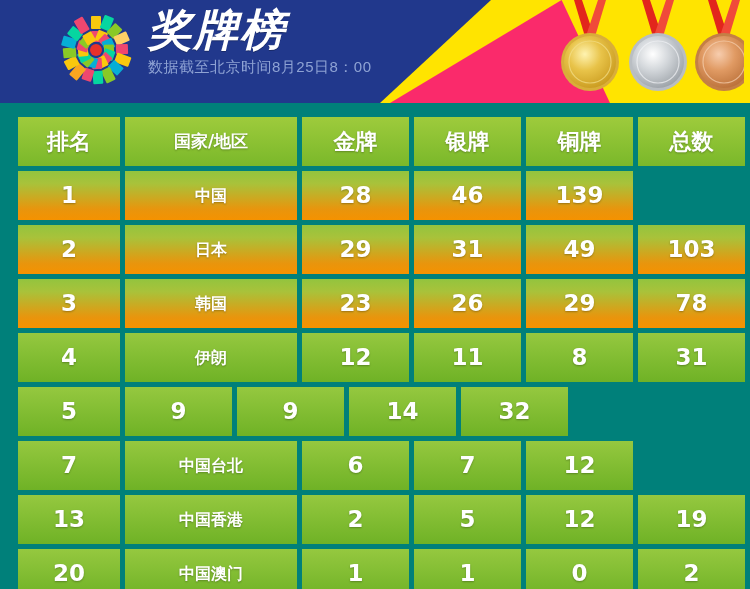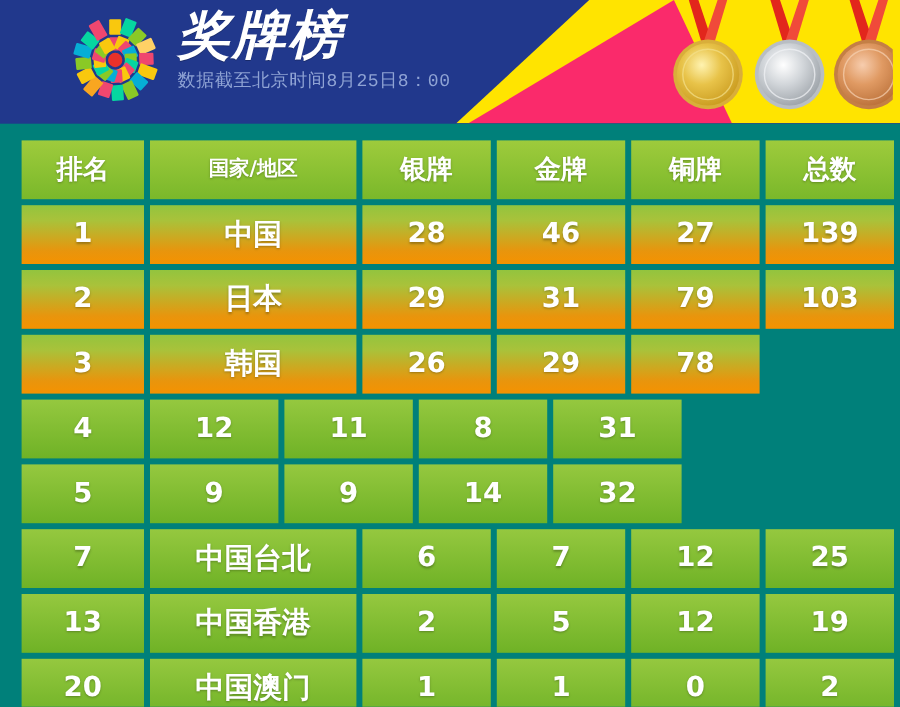--- a/index.html
+++ b/index.html
@@ -23,21 +23,21 @@
 
   .title-block{position:absolute;left:148px;top:4px;}
   .title{
     font-size:44px;line-height:52px;font-weight:bold;color:#ffffff;
     font-style:italic;letter-spacing:2px;
     font-family:"DejaVu Sans","Liberation Sans",sans-serif;
     text-shadow:0 1px 0 rgba(0,0,0,.25);
   }
   .subtitle{
     margin-top:2px;font-size:15px;color:#8fa3d4;letter-spacing:.5px;
-    font-family:Liberation Mono, monospace;
+    font-family:Liberation Sans, sans-serif;
   }
 
   .medals{position:absolute;top:0;right:6px;width:200px;height:96px;}
 
   
   .table{position:absolute;left:0;top:103px;width:750px;padding:14px 18px 10px 18px;box-sizing:border-box;}
   .row{display:flex;gap:5px;margin-bottom:5px;}
   .cell{
     height:49px;line-height:49px;text-align:center;color:#ffffff;
     font-size:23px;font-weight:bold;
@@ -53,21 +53,21 @@
     background:linear-gradient(#9ecb3c,#7ab82a);
     font-size:22px;
   }
   .row-gold .cell{
     background:linear-gradient(#93c43e,#a9c23a 26%,#e8950d 78%,#f59200);
   }
   .row-green .cell{
     background:linear-gradient(#95c83f,#6fb226);
   }
   .row-head .c-country{font-size:17px;}
-  .cell.cn{font-size:24px;}
+  .cell.cn{font-size:16px;}
 </style>
 </head>
 <body>
 
 <div class="page">
 
   <div class="header">
     <div class="hdr-navy"></div>
     <div class="hdr-yellow2"></div>
     <div class="hdr-pink"></div>
@@ -196,70 +196,70 @@
           <circle cx="180" cy="62" r="21" fill="none" stroke="#f6d2b2" stroke-width="1.2" opacity=".7"></circle>
         </g>
       </svg>
     </div>
   </div>
 
   <div class="table">
     <div class="row row-head">
       <div class="cell c-rank">排名</div>
       <div class="cell c-country">国家/地区</div>
+      <div class="cell c-num">金牌</div>
       <div class="cell c-num">银牌</div>
-      <div class="cell c-num">金牌</div>
       <div class="cell c-num">铜牌</div>
       <div class="cell c-num">总数</div>
     </div>
     <div id="rows-host">
         <div class="row row-gold">
           <div class="cell c-rank">1</div>
           <div class="cell c-country cn">中国</div>
           <div class="cell c-num">28</div>
           <div class="cell c-num">46</div>
-          <div class="cell c-num">27</div>
           <div class="cell c-num">139</div>
         </div>
         <div class="row row-gold">
           <div class="cell c-rank">2</div>
           <div class="cell c-country cn">日本</div>
           <div class="cell c-num">29</div>
           <div class="cell c-num">31</div>
-          <div class="cell c-num">79</div>
+          <div class="cell c-num">49</div>
           <div class="cell c-num">103</div>
         </div>
         <div class="row row-gold">
           <div class="cell c-rank">3</div>
           <div class="cell c-country cn">韩国</div>
+          <div class="cell c-num">23</div>
           <div class="cell c-num">26</div>
           <div class="cell c-num">29</div>
           <div class="cell c-num">78</div>
         </div>
         <div class="row row-green">
           <div class="cell c-rank">4</div>
+          <div class="cell c-country cn">伊朗</div>
           <div class="cell c-num">12</div>
           <div class="cell c-num">11</div>
           <div class="cell c-num">8</div>
           <div class="cell c-num">31</div>
         </div>
         <div class="row row-green">
           <div class="cell c-rank">5</div>
           <div class="cell c-num">9</div>
           <div class="cell c-num">9</div>
           <div class="cell c-num">14</div>
           <div class="cell c-num">32</div>
         </div>
         <div class="row row-green">
           <div class="cell c-rank">7</div>
           <div class="cell c-country cn">中国台北</div>
           <div class="cell c-num">6</div>
           <div class="cell c-num">7</div>
           <div class="cell c-num">12</div>
-          <div class="cell c-num">25</div>
         </div>
         <div class="row row-green">
           <div class="cell c-rank">13</div>
           <div class="cell c-country cn">中国香港</div>
           <div class="cell c-num">2</div>
           <div class="cell c-num">5</div>
           <div class="cell c-num">12</div>
           <div class="cell c-num">19</div>
         </div>
         <div class="row row-green">

